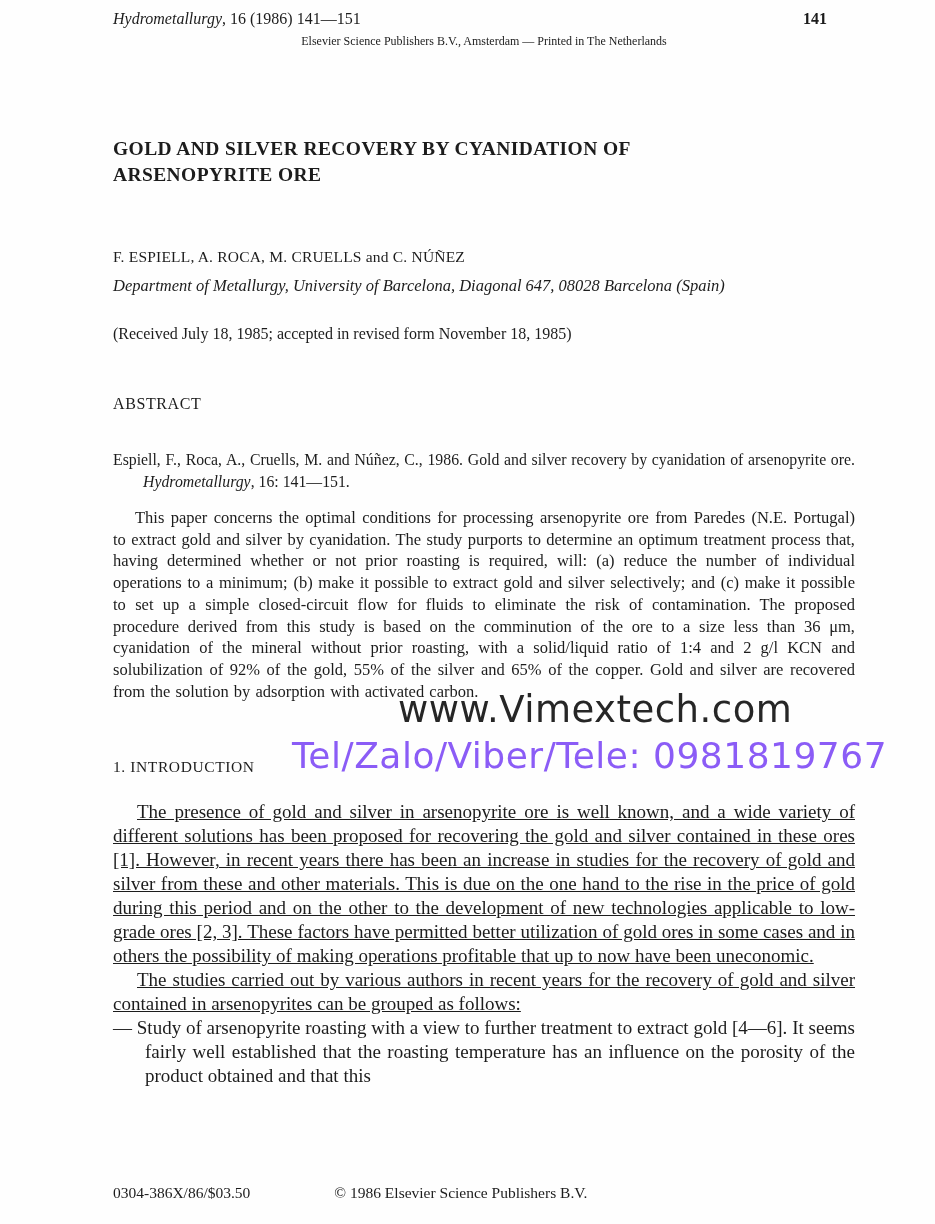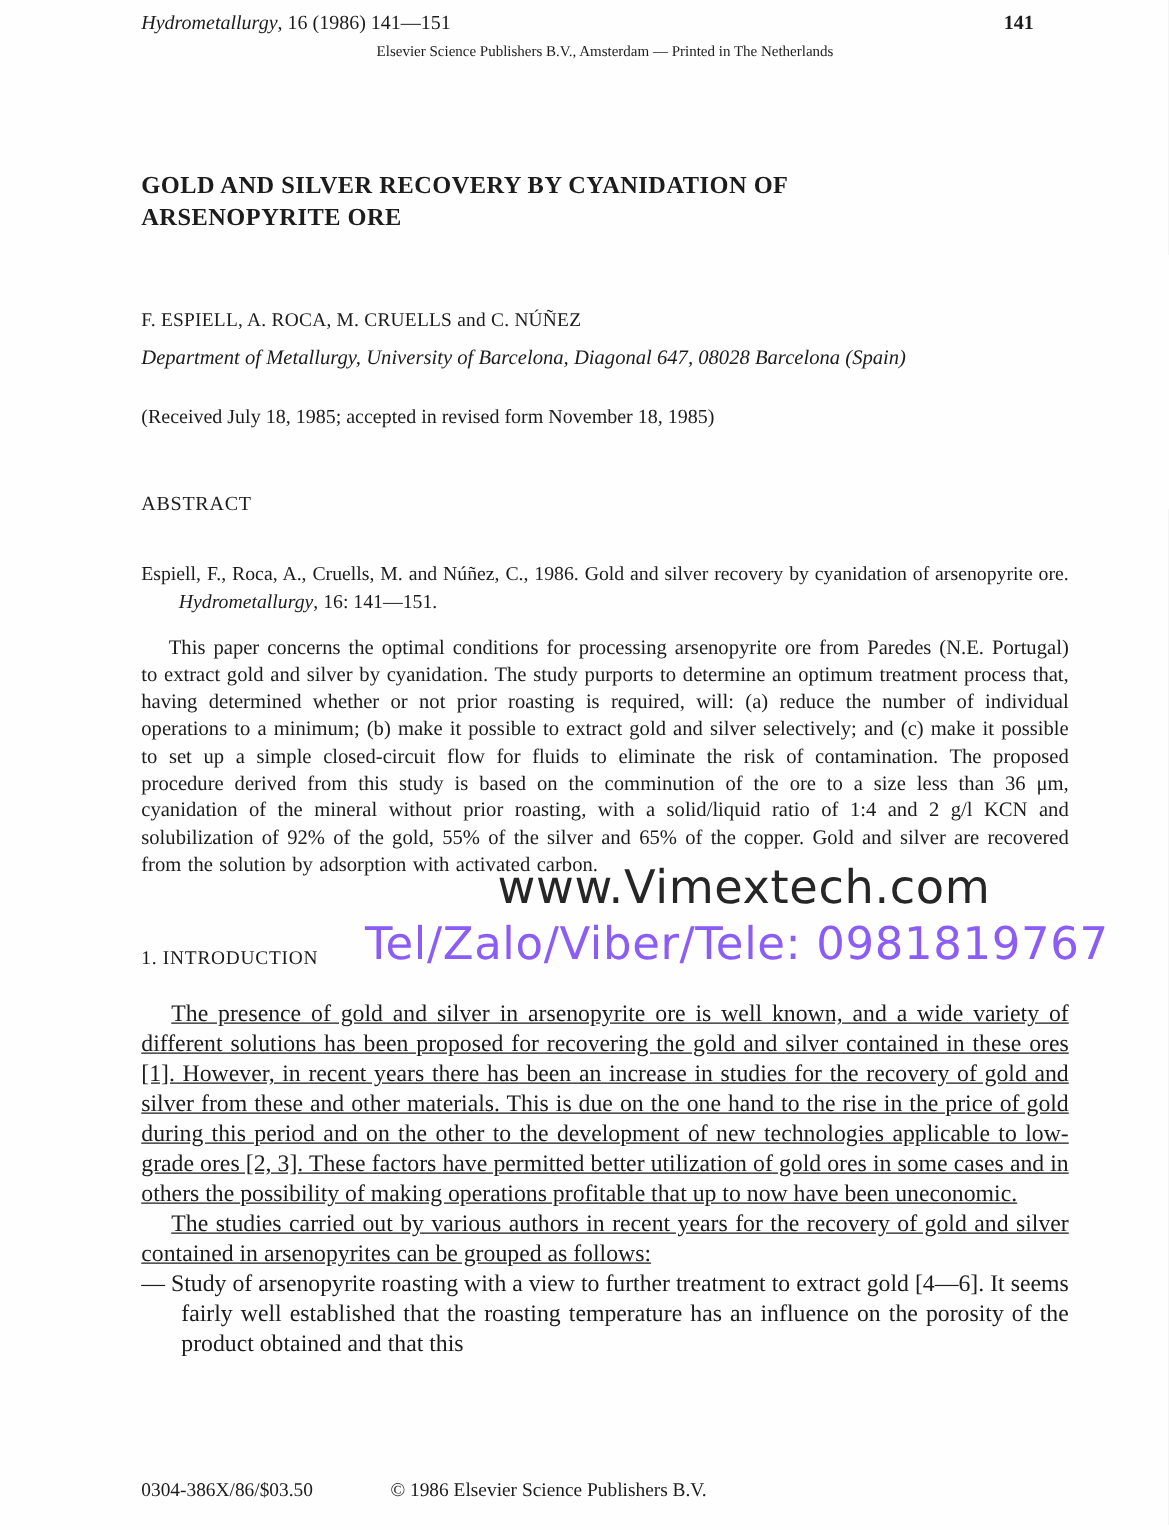--- a/index.html
+++ b/index.html
@@ -102,21 +102,21 @@
     text-indent: -32px;
   }
 
   
   .footer {
     position: absolute;
     left: 113px;
     bottom: 22px;
     display: flex;
     align-items: baseline;
-    gap: 62px;
+    gap: 84px;
     font-size: 15.5px;
   }
 
   
   .watermark {
     position: absolute;
     left: 0; top: 0;
     width: 100%; height: 100%;
     pointer-events: none;
     font-family: "DejaVu Sans", "Liberation Sans", sans-serif;

